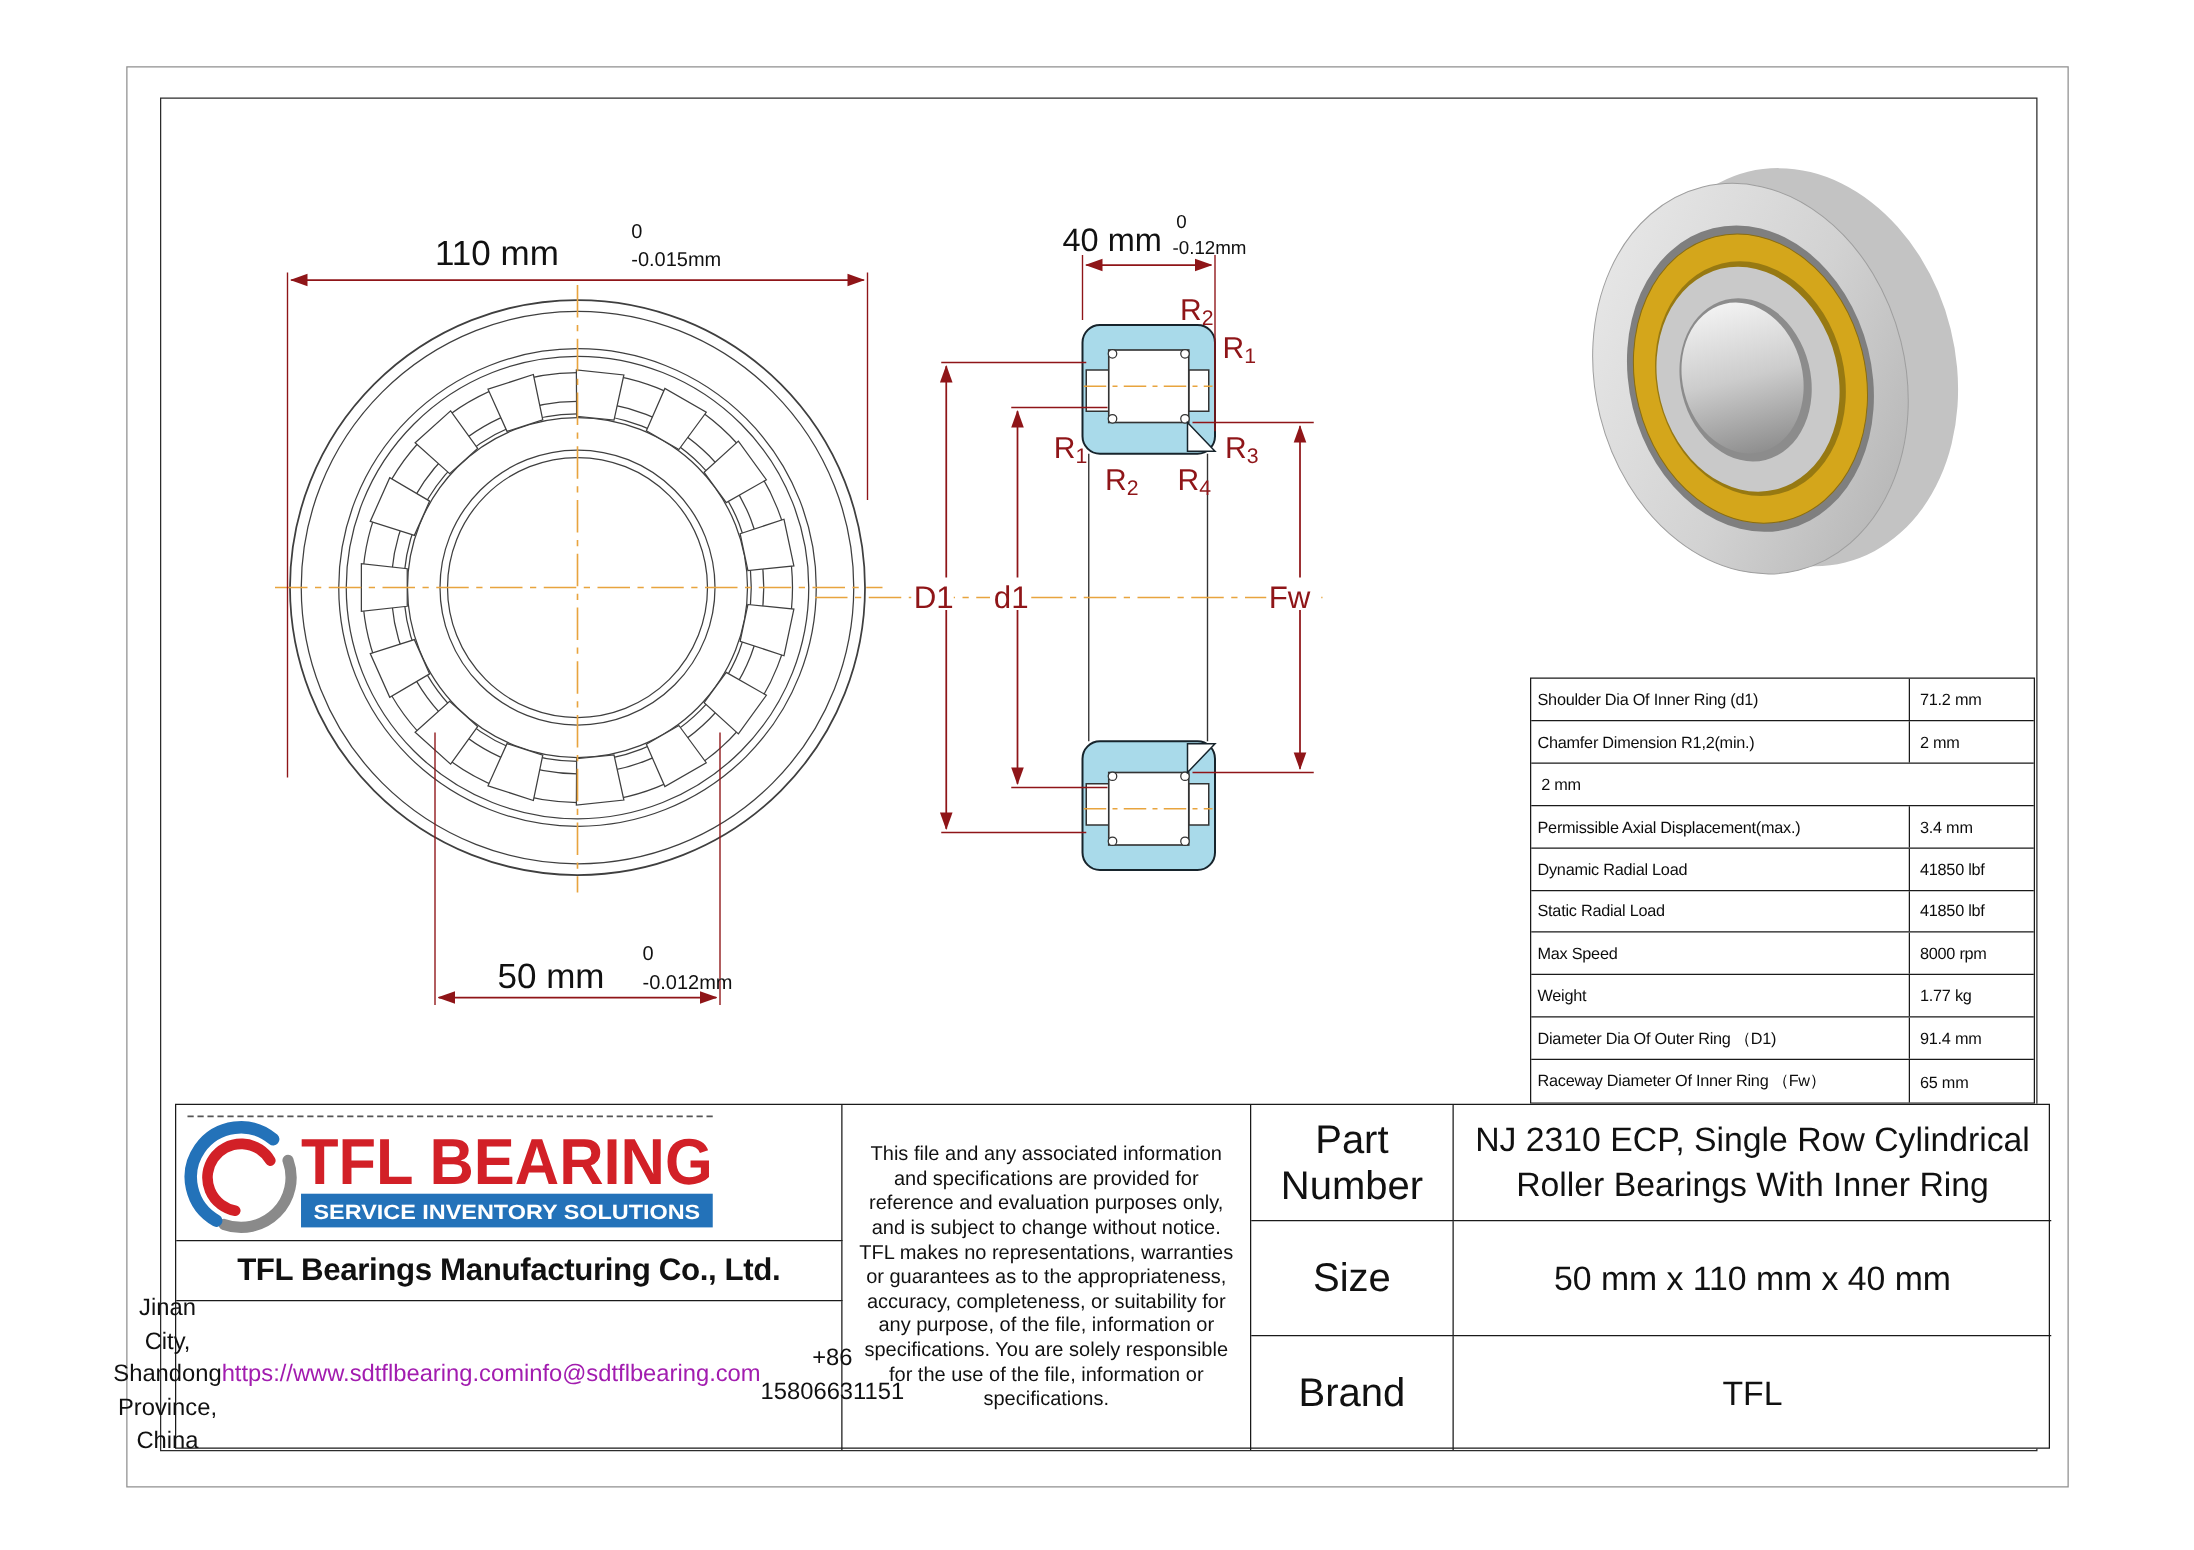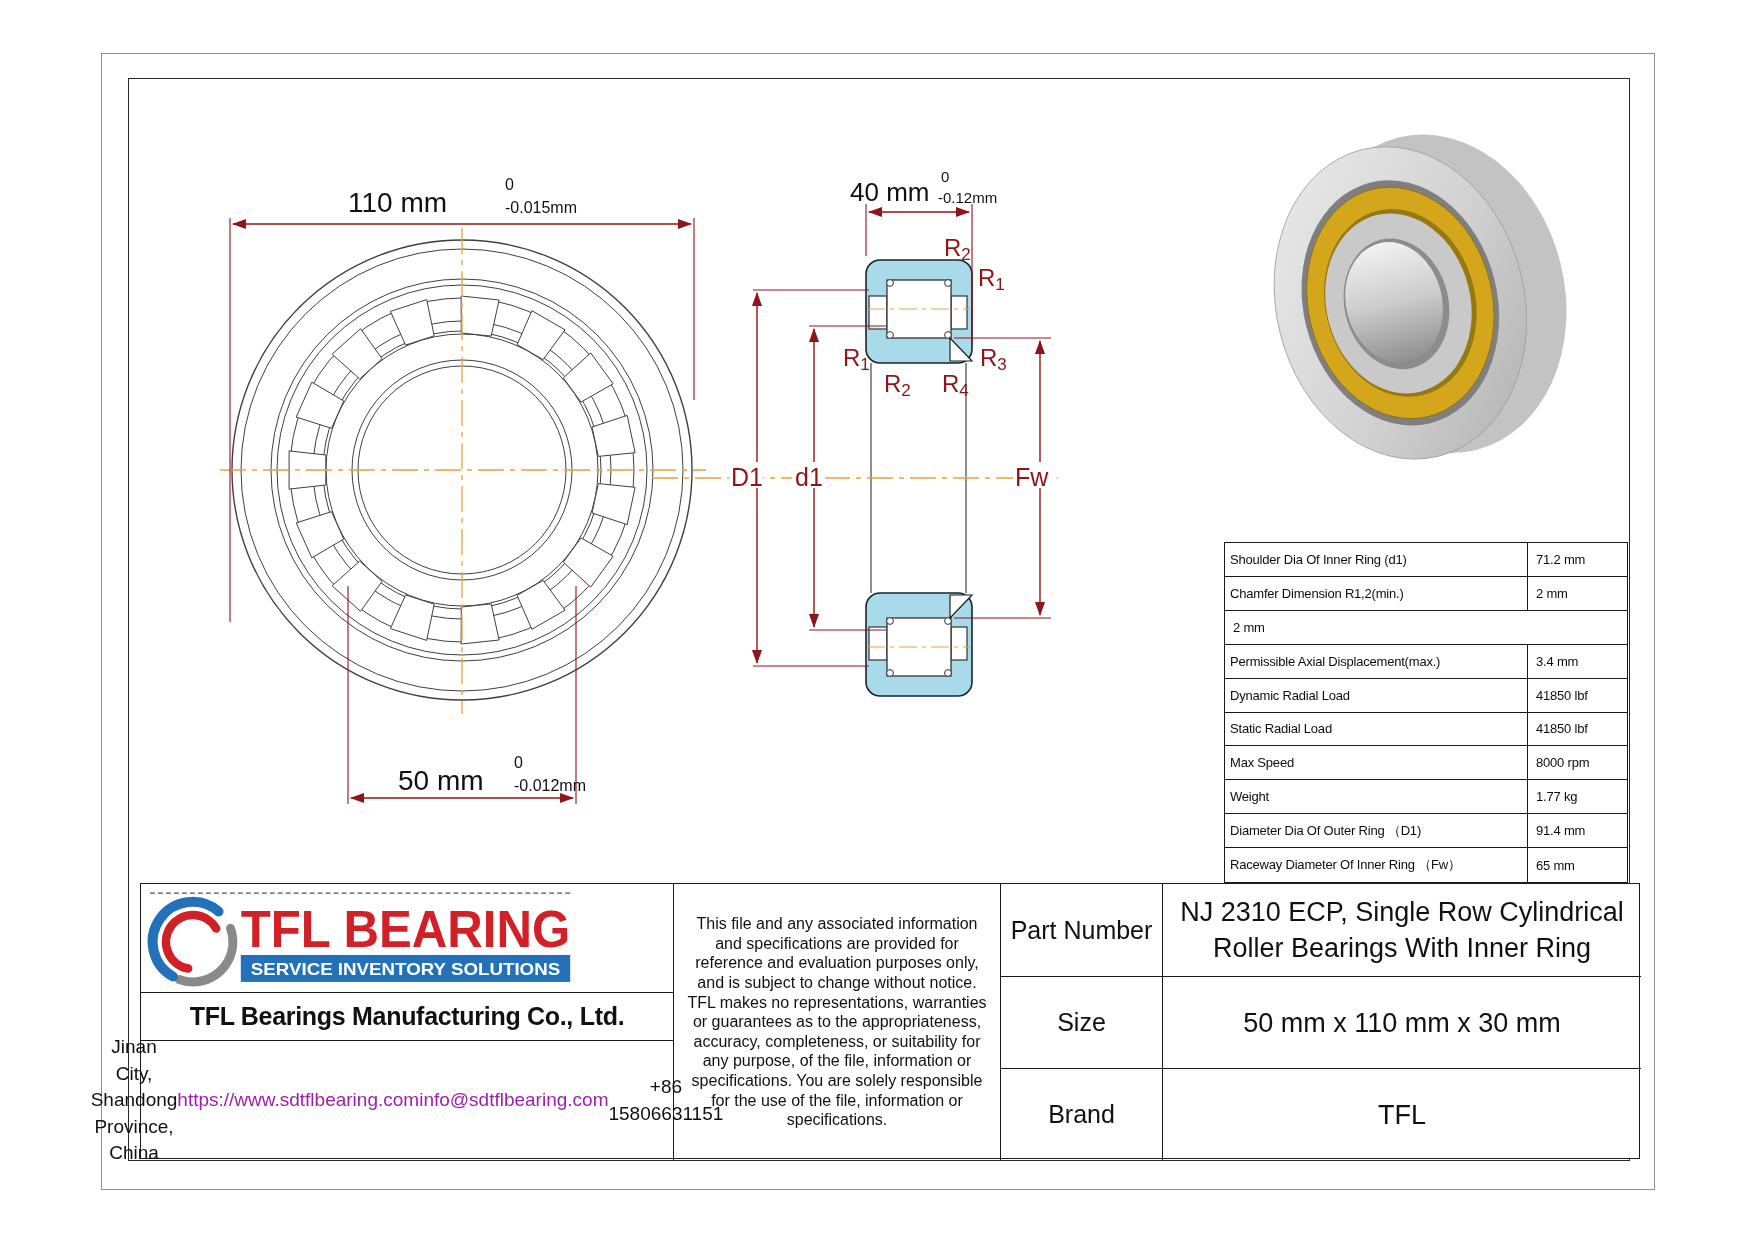--- a/index.html
+++ b/index.html
@@ -15,21 +15,21 @@
   .spec-label,.spec-value{display:flex;align-items:center;font-size:13px;letter-spacing:-0.2px;color:#0d0d0d;overflow:hidden;white-space:nowrap;}
   .spec-label{padding-left:5px;border-right:1.2px solid #1a1a1a;}
   .spec-value{padding-left:8px;}
   
   #title-block{left:140px;top:883px;width:1500px;height:276px;border:1.5px solid #1a1a1a;box-sizing:border-box;background:#fff;}
   .tb-cell{position:absolute;box-sizing:border-box;display:flex;align-items:center;justify-content:center;text-align:center;}
   #logo-cell{left:0;top:0;width:533px;height:109px;border-right:1.5px solid #1a1a1a;border-bottom:1.5px solid #1a1a1a;}
   #company-cell{left:0;top:109px;width:533px;height:48px;border-right:1.5px solid #1a1a1a;border-bottom:1.5px solid #1a1a1a;font-size:25px;font-weight:700;letter-spacing:-0.3px;}
   #address-cell{left:0;top:157px;width:533px;height:119px;border-right:1.5px solid #1a1a1a;flex-direction:row;font-size:19px;line-height:26.5px;font-weight:400;}
   #disclaimer-cell{left:533px;top:0;width:327px;height:276px;border-right:1.5px solid #1a1a1a;font-size:16px;line-height:19.6px;white-space:pre-line;padding:2px 6px;}
-  .field-label{left:860px;width:162px;border-right:1.5px solid #1a1a1a;border-bottom:1.5px solid #1a1a1a;font-size:25px;}
+  .field-label{left:860px;width:162px;border-right:1.5px solid #1a1a1a;border-bottom:1.5px solid #1a1a1a;font-size:32px;}
   .field-value{left:1022px;width:478px;border-bottom:1.5px solid #1a1a1a;font-size:27px;white-space:pre-line;line-height:36px;}
   .row-a{top:0;height:93px;} .row-b{top:93px;height:92px;} .row-c{top:185px;height:91px;border-bottom:none!important;}
   .link{color:#a21caf;}
   svg text{font-family:"Liberation Sans",sans-serif;}
 </style>
 </head>
 <body>
 
 <div id="outer-frame" class="abs"></div>
 <div id="inner-frame" class="abs"></div>
@@ -262,16 +262,16 @@
 accuracy, completeness, or suitability for
 any purpose, of the file, information or
 specifications.  You are solely responsible
 for the use of the file, information or
 specifications.</div>
 
   <div class="tb-cell field-label row-a">Part Number</div>
   <div class="tb-cell field-value row-a">NJ 2310 ECP, Single Row Cylindrical
 Roller Bearings With Inner Ring</div>
   <div class="tb-cell field-label row-b">Size</div>
-  <div class="tb-cell field-value row-b">50 mm x 110 mm x 30 mm</div>
+  <div class="tb-cell field-value row-b">50 mm x 110 mm x 40 mm</div>
   <div class="tb-cell field-label row-c">Brand</div>
   <div class="tb-cell field-value row-c">TFL</div>
 </div>
 
 </body></html>

